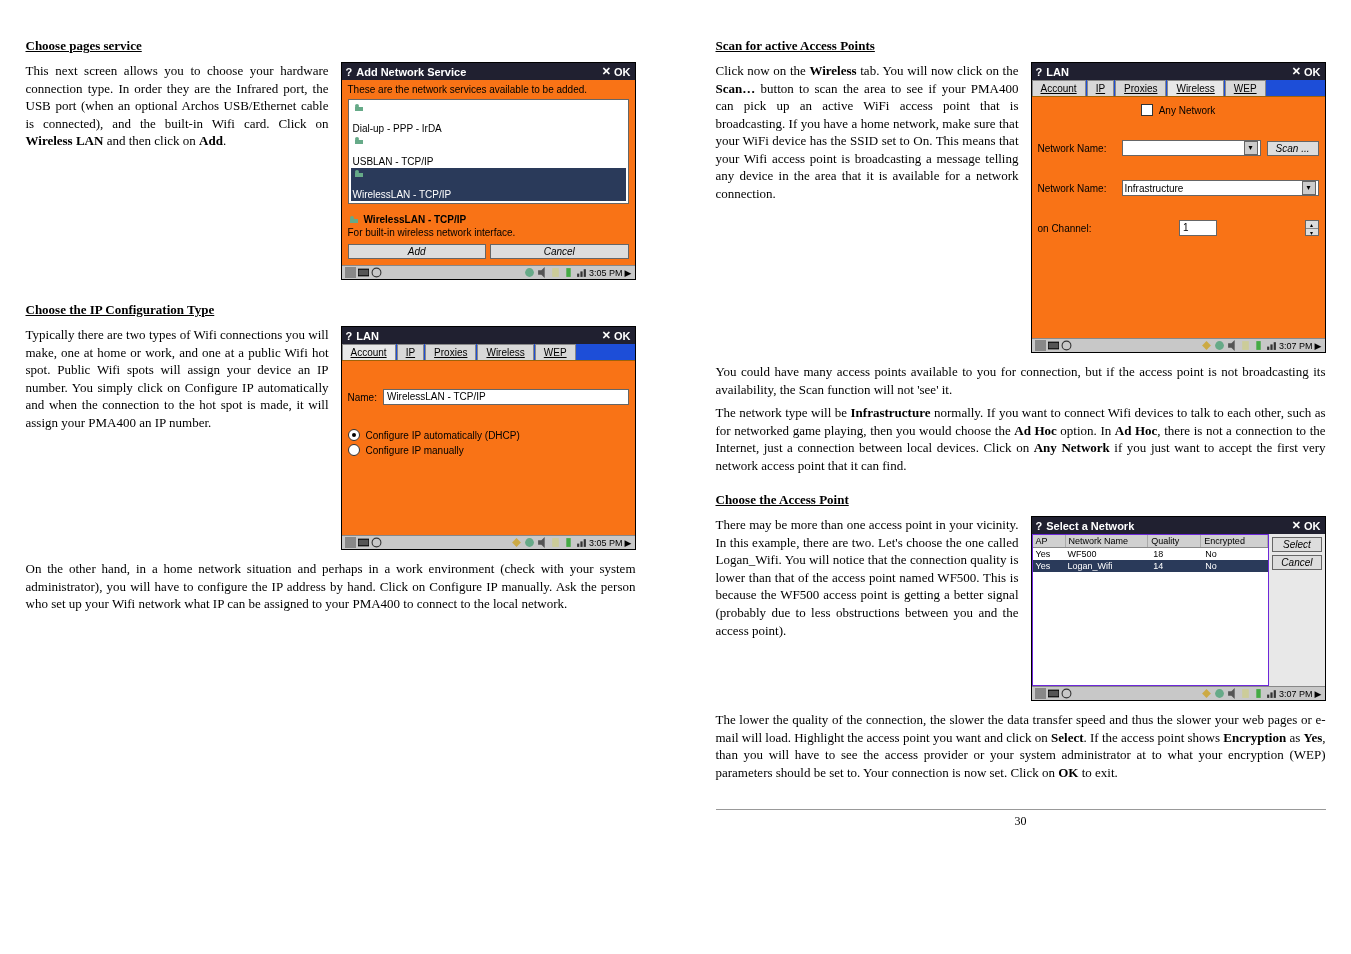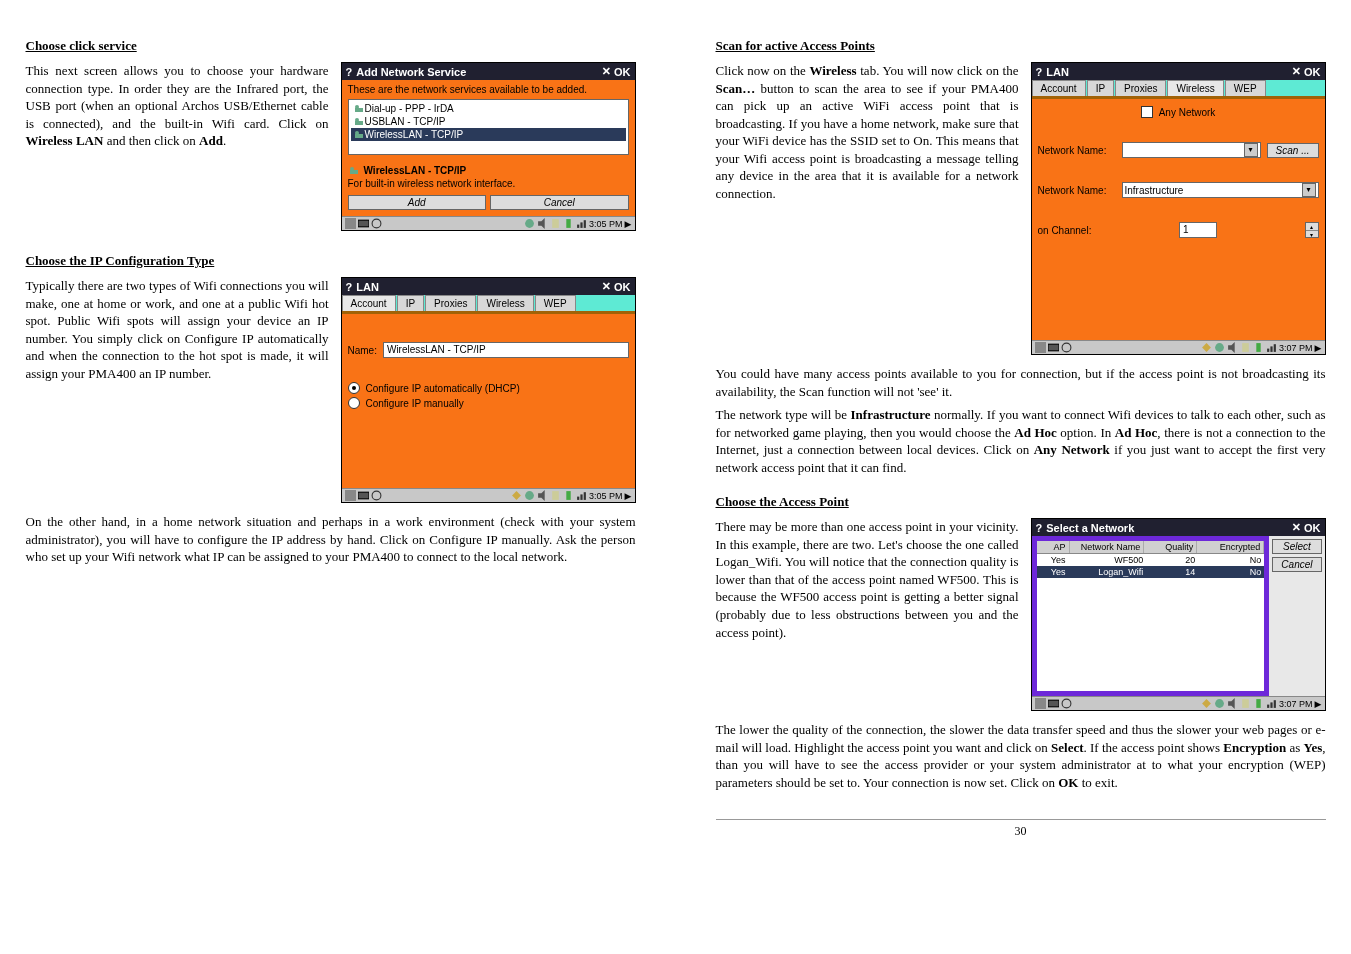--- a/index.html
+++ b/index.html
@@ -77,22 +77,23 @@
   .pda-titlebar .ticon {
     margin-right: 4px;
   }
   .pda-titlebar .spacer { flex: 1; }
   .pda-body {
     padding: 4px 6px 6px 6px;
     background: #f97316;
   }
   .tabstrip {
     display: flex;
-    background: #5eead4;
-    border-bottom: 3px solid #a16207;
+    background: #1d4ed8;
+    border-bottom: 1px solid #a16207;
+    text-decoration: underline;
   }
   .tabstrip .tab {
     padding: 2px 8px;
     border: 1px solid #888;
     border-bottom: none;
     background: #d8d8d8;
     margin-right: 1px;
     font-size: 10px;
   }
   .tabstrip .tab.active {
@@ -101,22 +102,23 @@
   }
   .listbox {
     background: #fff;
     border: 1px solid #666;
     min-height: 50px;
     padding: 2px;
   }
   .listbox .item {
     padding: 1px 2px;
     display: flex;
-    align-items: flex-end;
-    gap: 0;
+    align-items: flex-start;
+    gap: 10px;
+    flex-direction: column;
   }
   .listbox .item.selected {
     background: #2a3a5a;
     color: #fff;
   }
   .mini-icon {
     width: 12px;
     height: 10px;
     display: inline-block;
   }
@@ -211,31 +213,31 @@
   .table-row.sel{background:#2a3a5a;color:#fff;}
   .table-row div{padding:1px 3px;}
   .col-ap{flex:0 0 26px;}
   .col-nn{flex:1;}
   .col-q{flex:0 0 46px;}
   .col-e{flex:0 0 60px;}
   .select-side{
     display:flex;flex-direction:column;gap:3px;padding:3px;
   }
   .select-table-wrap{
-    flex:1;border:5px solid #6d28d9;background:#fff;min-height:150px;text-align:right;
+    flex:1;border:1px solid #6d28d9;background:#fff;min-height:150px;
   }
 </style>
 </head>
 <body>
 
 <div class="page-container">
 
   <div class="page">
 
-    <div class="section-heading">Choose click service</div>
+    <div class="section-heading">Choose pages service</div>
 
     <div class="text-with-figure">
       <div class="text-col">
         <span>This next screen allows you to choose your hardware connection type. In order they are the Infrared port, the USB port (when an optional Archos USB/Ethernet cable is connected), and the built-in Wifi card. Click on </span><b>Wireless LAN</b><span> and then click on </span><b>Add</b><span>.</span>
       </div>
       <div class="fig-col">
         <div class="pda-window">
           <div class="pda-titlebar">
             <span class="ticon">?</span>
             <span>Add Network Service</span>
@@ -521,21 +523,21 @@
             <div class="select-table-wrap">
               <div class="table-head">
                 <div class="col-ap">AP</div>
                 <div class="col-nn">Network Name</div>
                 <div class="col-q">Quality</div>
                 <div class="col-e">Encrypted</div>
               </div>
               <div class="table-row">
                 <div class="col-ap">Yes</div>
                 <div class="col-nn">WF500</div>
-                <div class="col-q">20</div>
+                <div class="col-q">18</div>
                 <div class="col-e">No</div>
               </div>
               <div class="table-row sel">
                 <div class="col-ap">Yes</div>
                 <div class="col-nn">Logan_Wifi</div>
                 <div class="col-q">14</div>
                 <div class="col-e">No</div>
               </div>
             </div>
             <div class="select-side">

